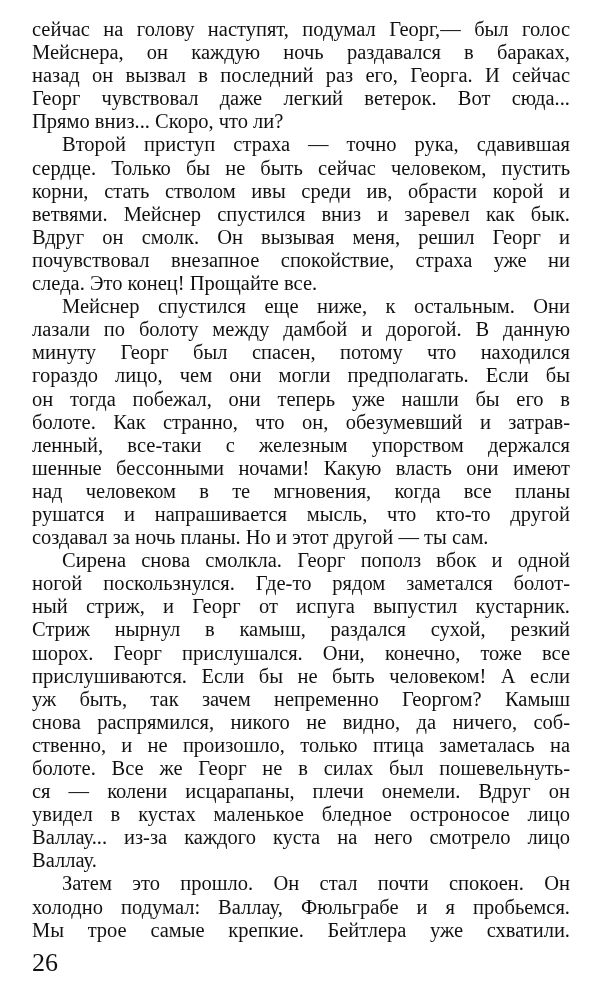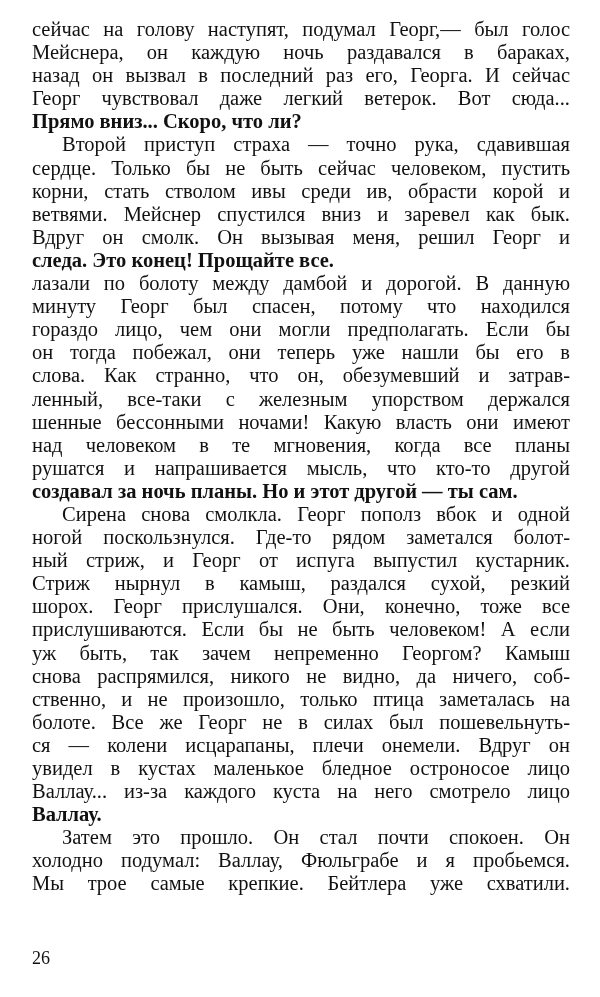--- a/index.html
+++ b/index.html
@@ -15,51 +15,53 @@
     color: #111111;
   }
   .line {
     display: block;
     white-space: nowrap;
     text-align: justify;
     text-align-last: justify;
     height: 23.1px;
     overflow: visible;
   }
-  .line.last { text-align-last: left; font-weight: bold; }
+  .line.last { text-align-last: left; }
   .line.indent { padding-left: 30px; }
   .page-number {
     position: absolute;
     left: 32px;
     top: 948px;
     font-family: "Liberation Serif", "DejaVu Serif", serif;
-    font-size: 18px;
+    font-size: 26px;
     color: #111111;
   }
 </style>
 </head>
 <body>
 
 <div class="page" id="page-text">
     <span class="line">сейчас на голову наступят, подумал Георг,— был голос</span>
     <span class="line">Мейснера, он каждую ночь раздавался в бараках,</span>
     <span class="line">назад он вызвал в последний раз его, Георга. И сейчас</span>
     <span class="line">Георг чувствовал даже легкий ветерок. Вот сюда...</span>
     <span class="line last">Прямо вниз... Скоро, что ли?</span>
     <span class="line indent">Второй приступ страха — точно рука, сдавившая</span>
     <span class="line">сердце. Только бы не быть сейчас человеком, пустить</span>
     <span class="line">корни, стать стволом ивы среди ив, обрасти корой и</span>
     <span class="line">ветвями. Мейснер спустился вниз и заревел как бык.</span>
     <span class="line">Вдруг он смолк. Он вызывая меня, решил Георг и</span>
+    <span class="line">почувствовал внезапное спокойствие, страха уже ни</span>
     <span class="line last">следа. Это конец! Прощайте все.</span>
+    <span class="line indent">Мейснер спустился еще ниже, к остальным. Они</span>
     <span class="line">лазали по болоту между дамбой и дорогой. В данную</span>
     <span class="line">минуту Георг был спасен, потому что находился</span>
     <span class="line">гораздо лицо, чем они могли предполагать. Если бы</span>
     <span class="line">он тогда побежал, они теперь уже нашли бы его в</span>
-    <span class="line">слова. Как странно, что он, обезумевший и затрав-</span>
+    <span class="line">болоте. Как странно, что он, обезумевший и затрав-</span>
     <span class="line">ленный, все-таки с железным упорством держался</span>
     <span class="line">шенные бессонными ночами! Какую власть они имеют</span>
     <span class="line">над человеком в те мгновения, когда все планы</span>
     <span class="line">рушатся и напрашивается мысль, что кто-то другой</span>
     <span class="line last">создавал за ночь планы. Но и этот другой — ты сам.</span>
     <span class="line indent">Сирена снова смолкла. Георг пополз вбок и одной</span>
     <span class="line">ногой поскользнулся. Где-то рядом заметался болот-</span>
     <span class="line">ный стриж, и Георг от испуга выпустил кустарник.</span>
     <span class="line">Стриж нырнул в камыш, раздался сухой, резкий</span>
     <span class="line">шорох. Георг прислушался. Они, конечно, тоже все</span>

